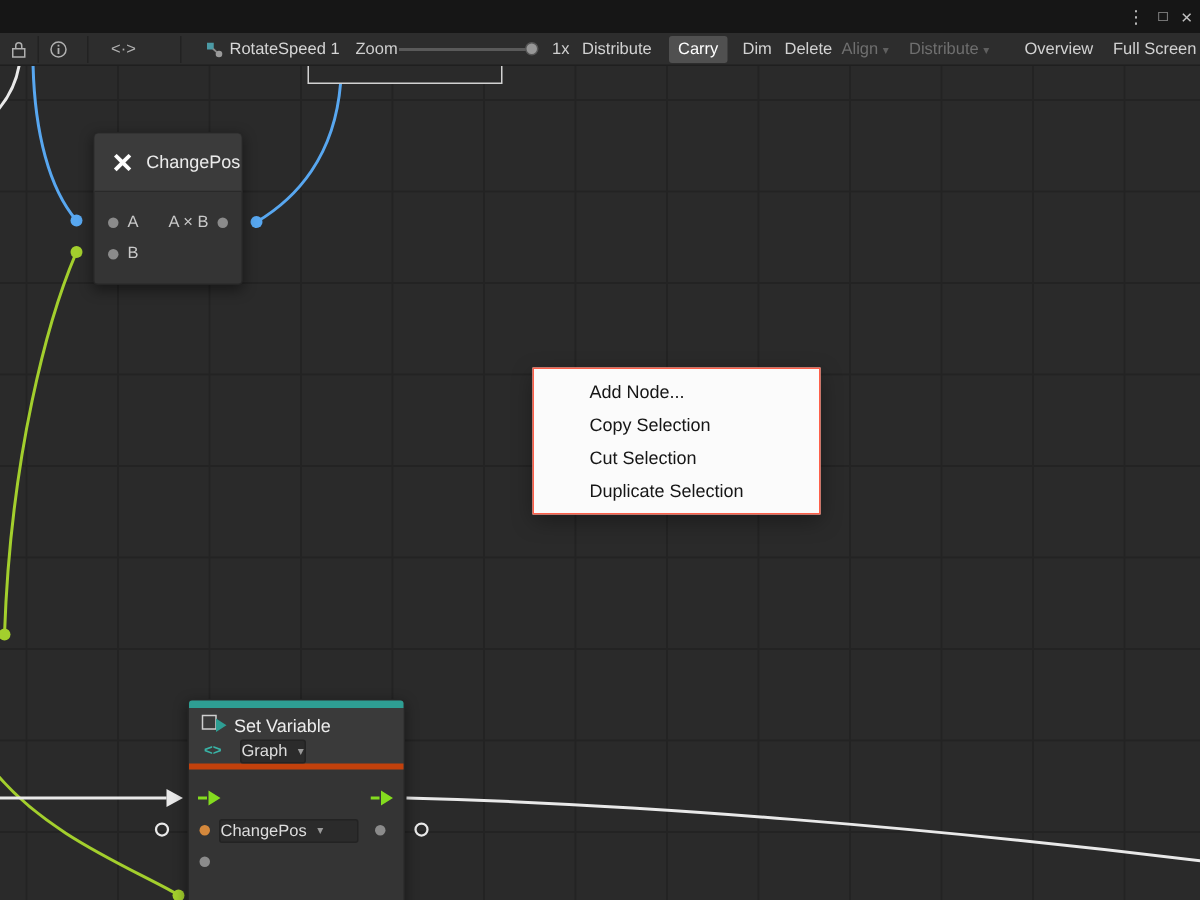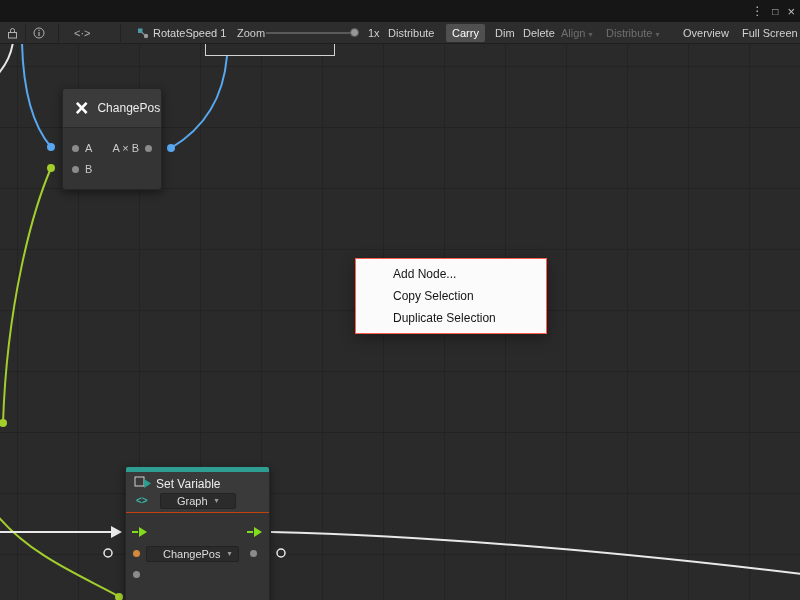--- a/index.html
+++ b/index.html
@@ -34,25 +34,25 @@
   .node{position:absolute;z-index:2;border-radius:3px;box-shadow:0 3px 9px rgba(0,0,0,.45);font-size:11px;color:#dddddd}
   .multiply{left:62px;top:44px;width:100px;height:102px;background:#343434;border:1px solid #262626}
   .m-header{height:39px;background:#3b3b3b;border-bottom:1px solid #292929;border-radius:3px 3px 0 0;display:flex;align-items:center;gap:9px;padding:0 12px;font-size:12px;color:#ececec}
   .m-x{font-size:23px;font-weight:bold;color:#ffffff;line-height:1}
   .p-row{position:absolute;left:0;right:0;height:20px;display:flex;align-items:center;padding:0 9px;color:#c9c9c9}
   .dot{width:7px;height:7px;border-radius:50%;background:#8b8b8b;flex:none}
   .grp{display:flex;align-items:center;gap:6px}
 
   .setvar{left:125px;top:422px;width:145px;height:140px;background:#343434;border:1px solid #262626;border-radius:3px 3px 0 0}
   .sv-accent{height:5px;border-radius:2px 2px 0 0}
-  .sv-header{height:41px;background:#3a3a3a;border-bottom:1px solid #c2410c;position:relative}
+  .sv-header{height:41px;background:#3a3a3a;border-bottom:4px solid #c2410c;position:relative}
   .sv-title{position:absolute;left:30px;top:5px;font-size:12px;color:#ececec}
   .sv-icon{position:absolute;left:8px;top:4px}
   .sv-brackets{position:absolute;left:10px;top:23px;font-size:10px;font-weight:bold;color:#39b3a6}
-  .pill{position:absolute;background:#2b2b2b;border:1px solid #232323;border-radius:2px;height:16px;line-height:14px;padding:0 16px;font-size:11px;color:#dddddd;display:inline-flex;align-items:center;gap:7px;white-space:nowrap}
+  .pill{position:absolute;background:#2b2b2b;border:1px solid #232323;border-radius:2px;height:16px;line-height:14px;padding:0 0;font-size:11px;color:#dddddd;display:inline-flex;align-items:center;gap:7px;white-space:nowrap}
   .sv-body{position:relative;height:94px}
   .mini-dot{position:absolute;width:7px;height:7px;border-radius:50%}
 
   .mini-box{position:absolute;left:205px;top:41px;width:130px;height:15px;background:#2a2a2a;border:1px solid #d2d2d2;z-index:5}
 
   .context-menu{position:absolute;left:355px;top:245px;width:192px;background:#fbfbfb;border:1px solid #fe5f49;padding:4px 0;z-index:10;box-shadow:0 4px 14px rgba(0,0,0,.35)}
   .cm-item{height:22px;line-height:22px;padding-left:37px;font-size:12px;color:#161616;cursor:default}
 </style>
 </head>
 <body>
@@ -189,19 +189,20 @@
         </span>
         <span class="mini-dot" style="left:124px;top:37px;background:#8b8b8b"></span>
         <span class="mini-dot" style="left:7px;top:58px;background:#8b8b8b"></span>
 
       </div>
     </div>
   </div>
 
   <div class="mini-box"></div>
 
-  <div class="context-menu" style="border-color: rgb(254, 95, 73); margin-top: 13px;">
+  <div class="context-menu" style="border-color: rgb(254, 95, 73);">
     <div class="cm-item">Add Node...</div>
     <div class="cm-item">Copy Selection</div>
+    <div class="cm-item">Cut Selection</div>
     <div class="cm-item">Duplicate Selection</div>
   </div>
 
 </div>
 
 </body></html>

